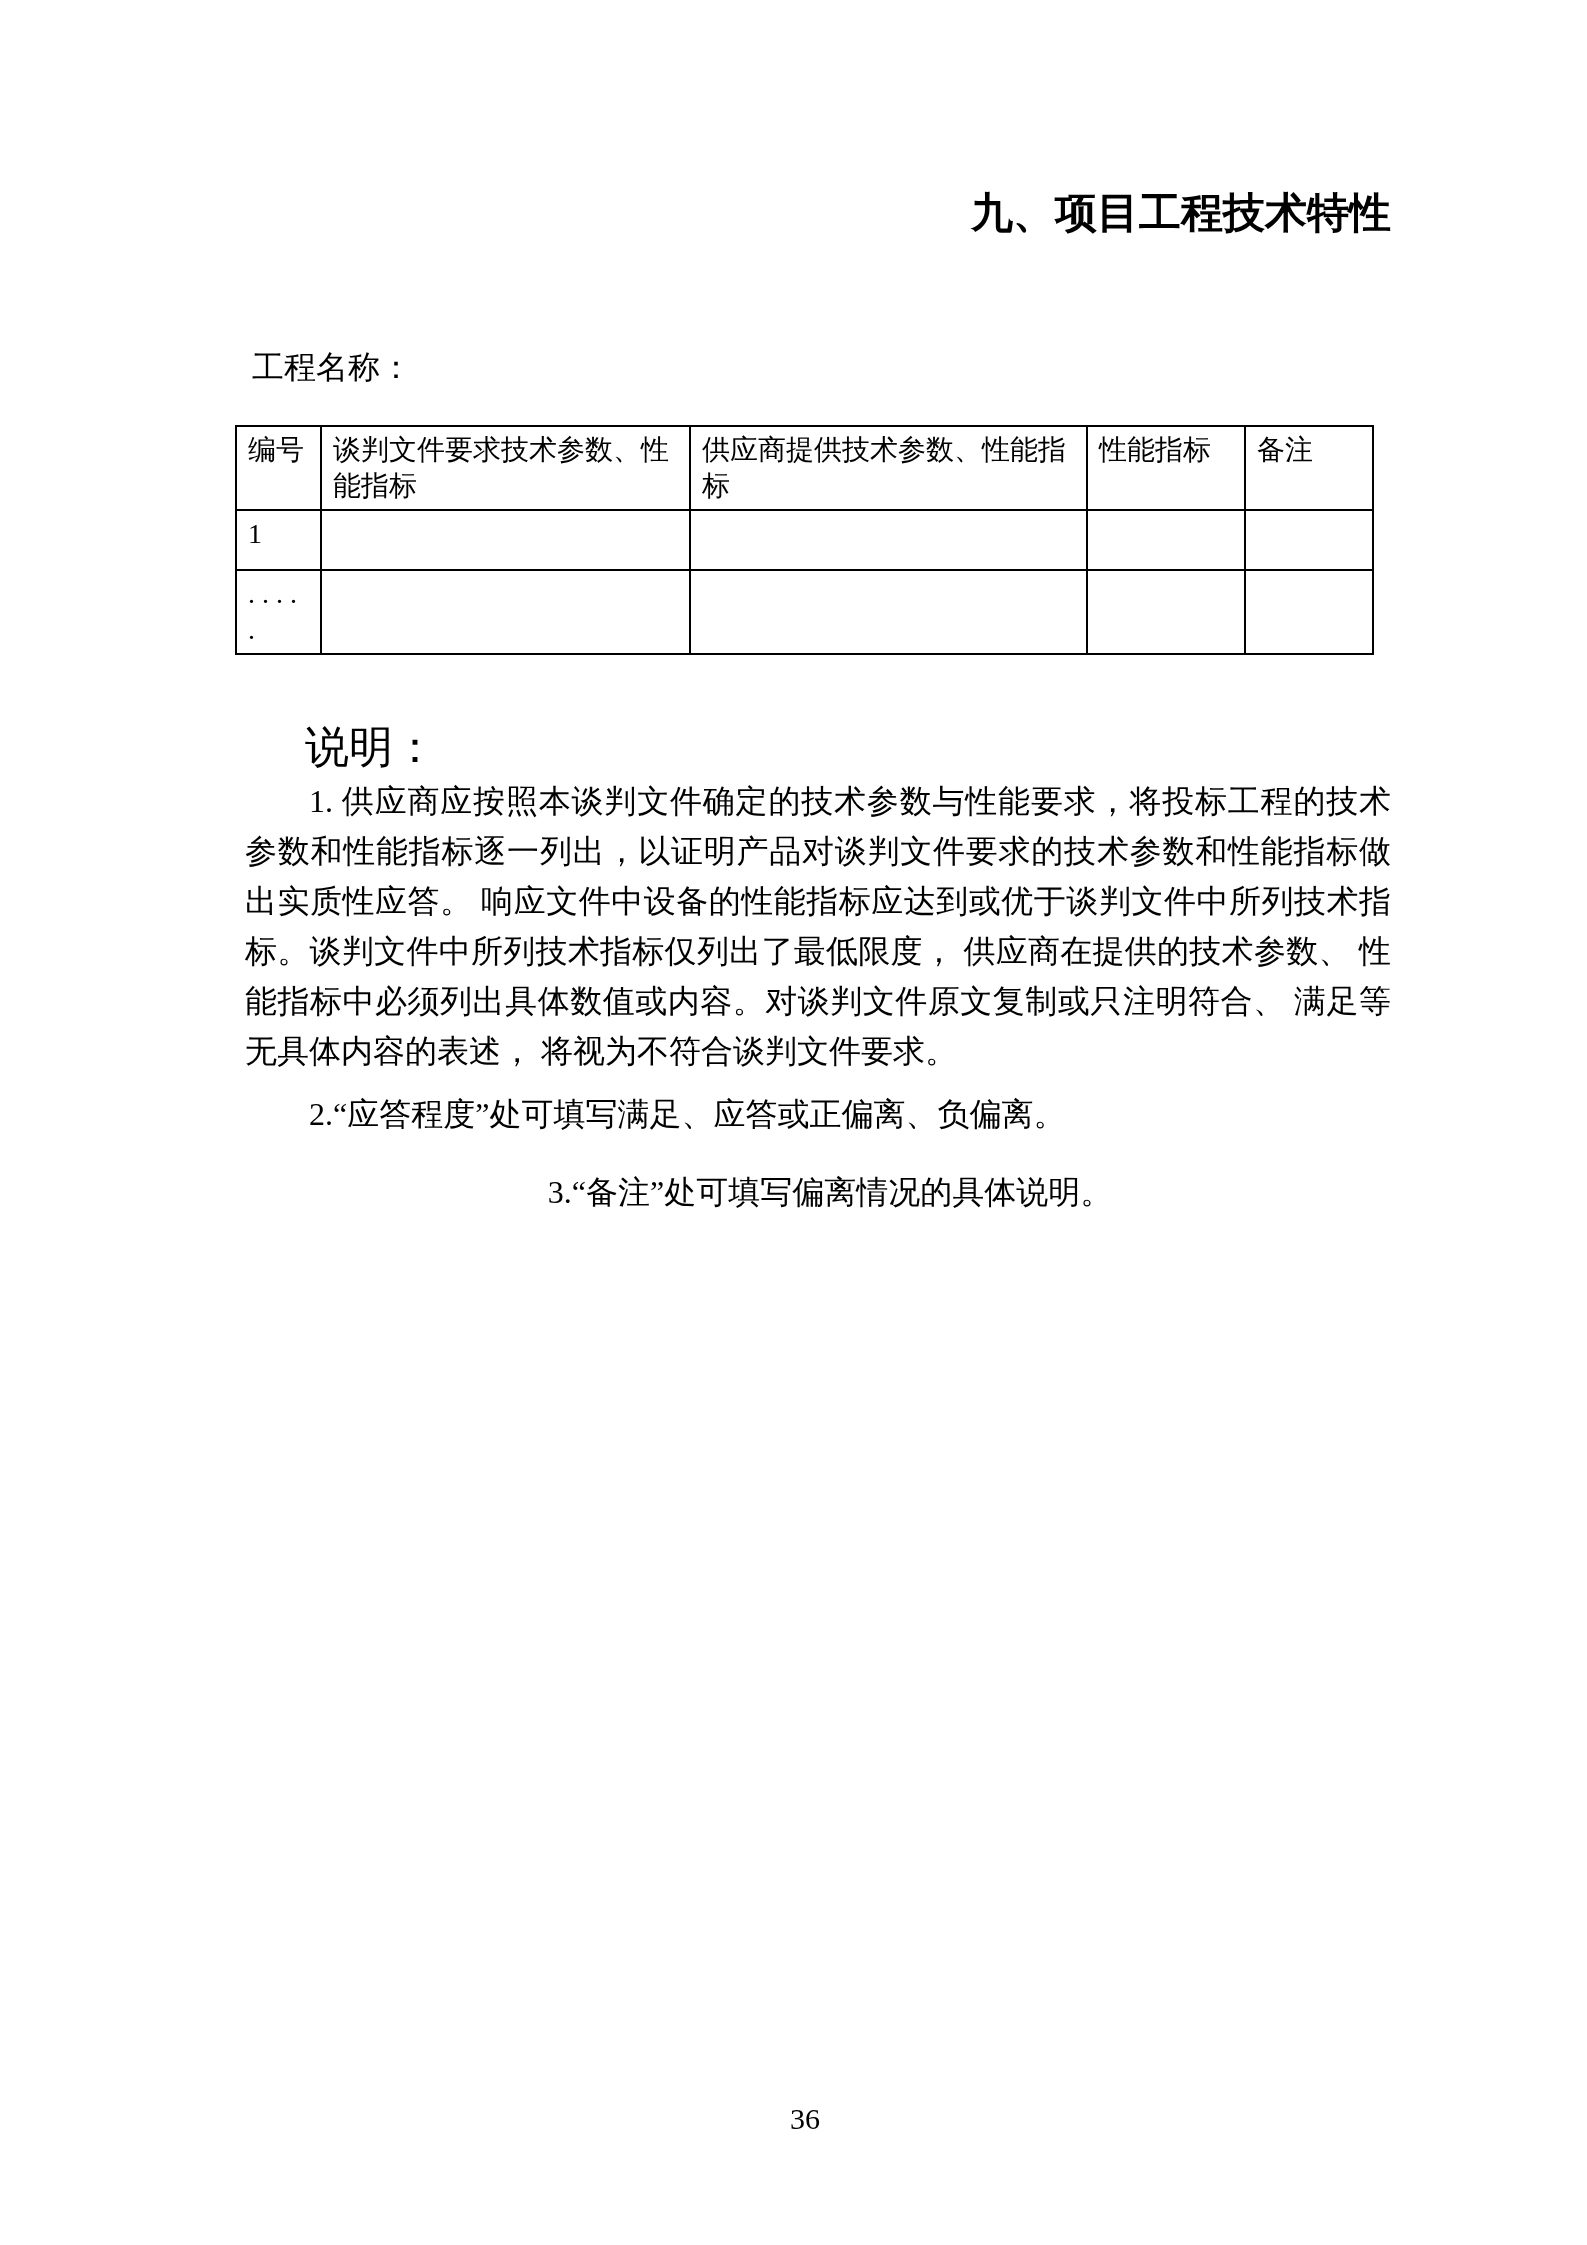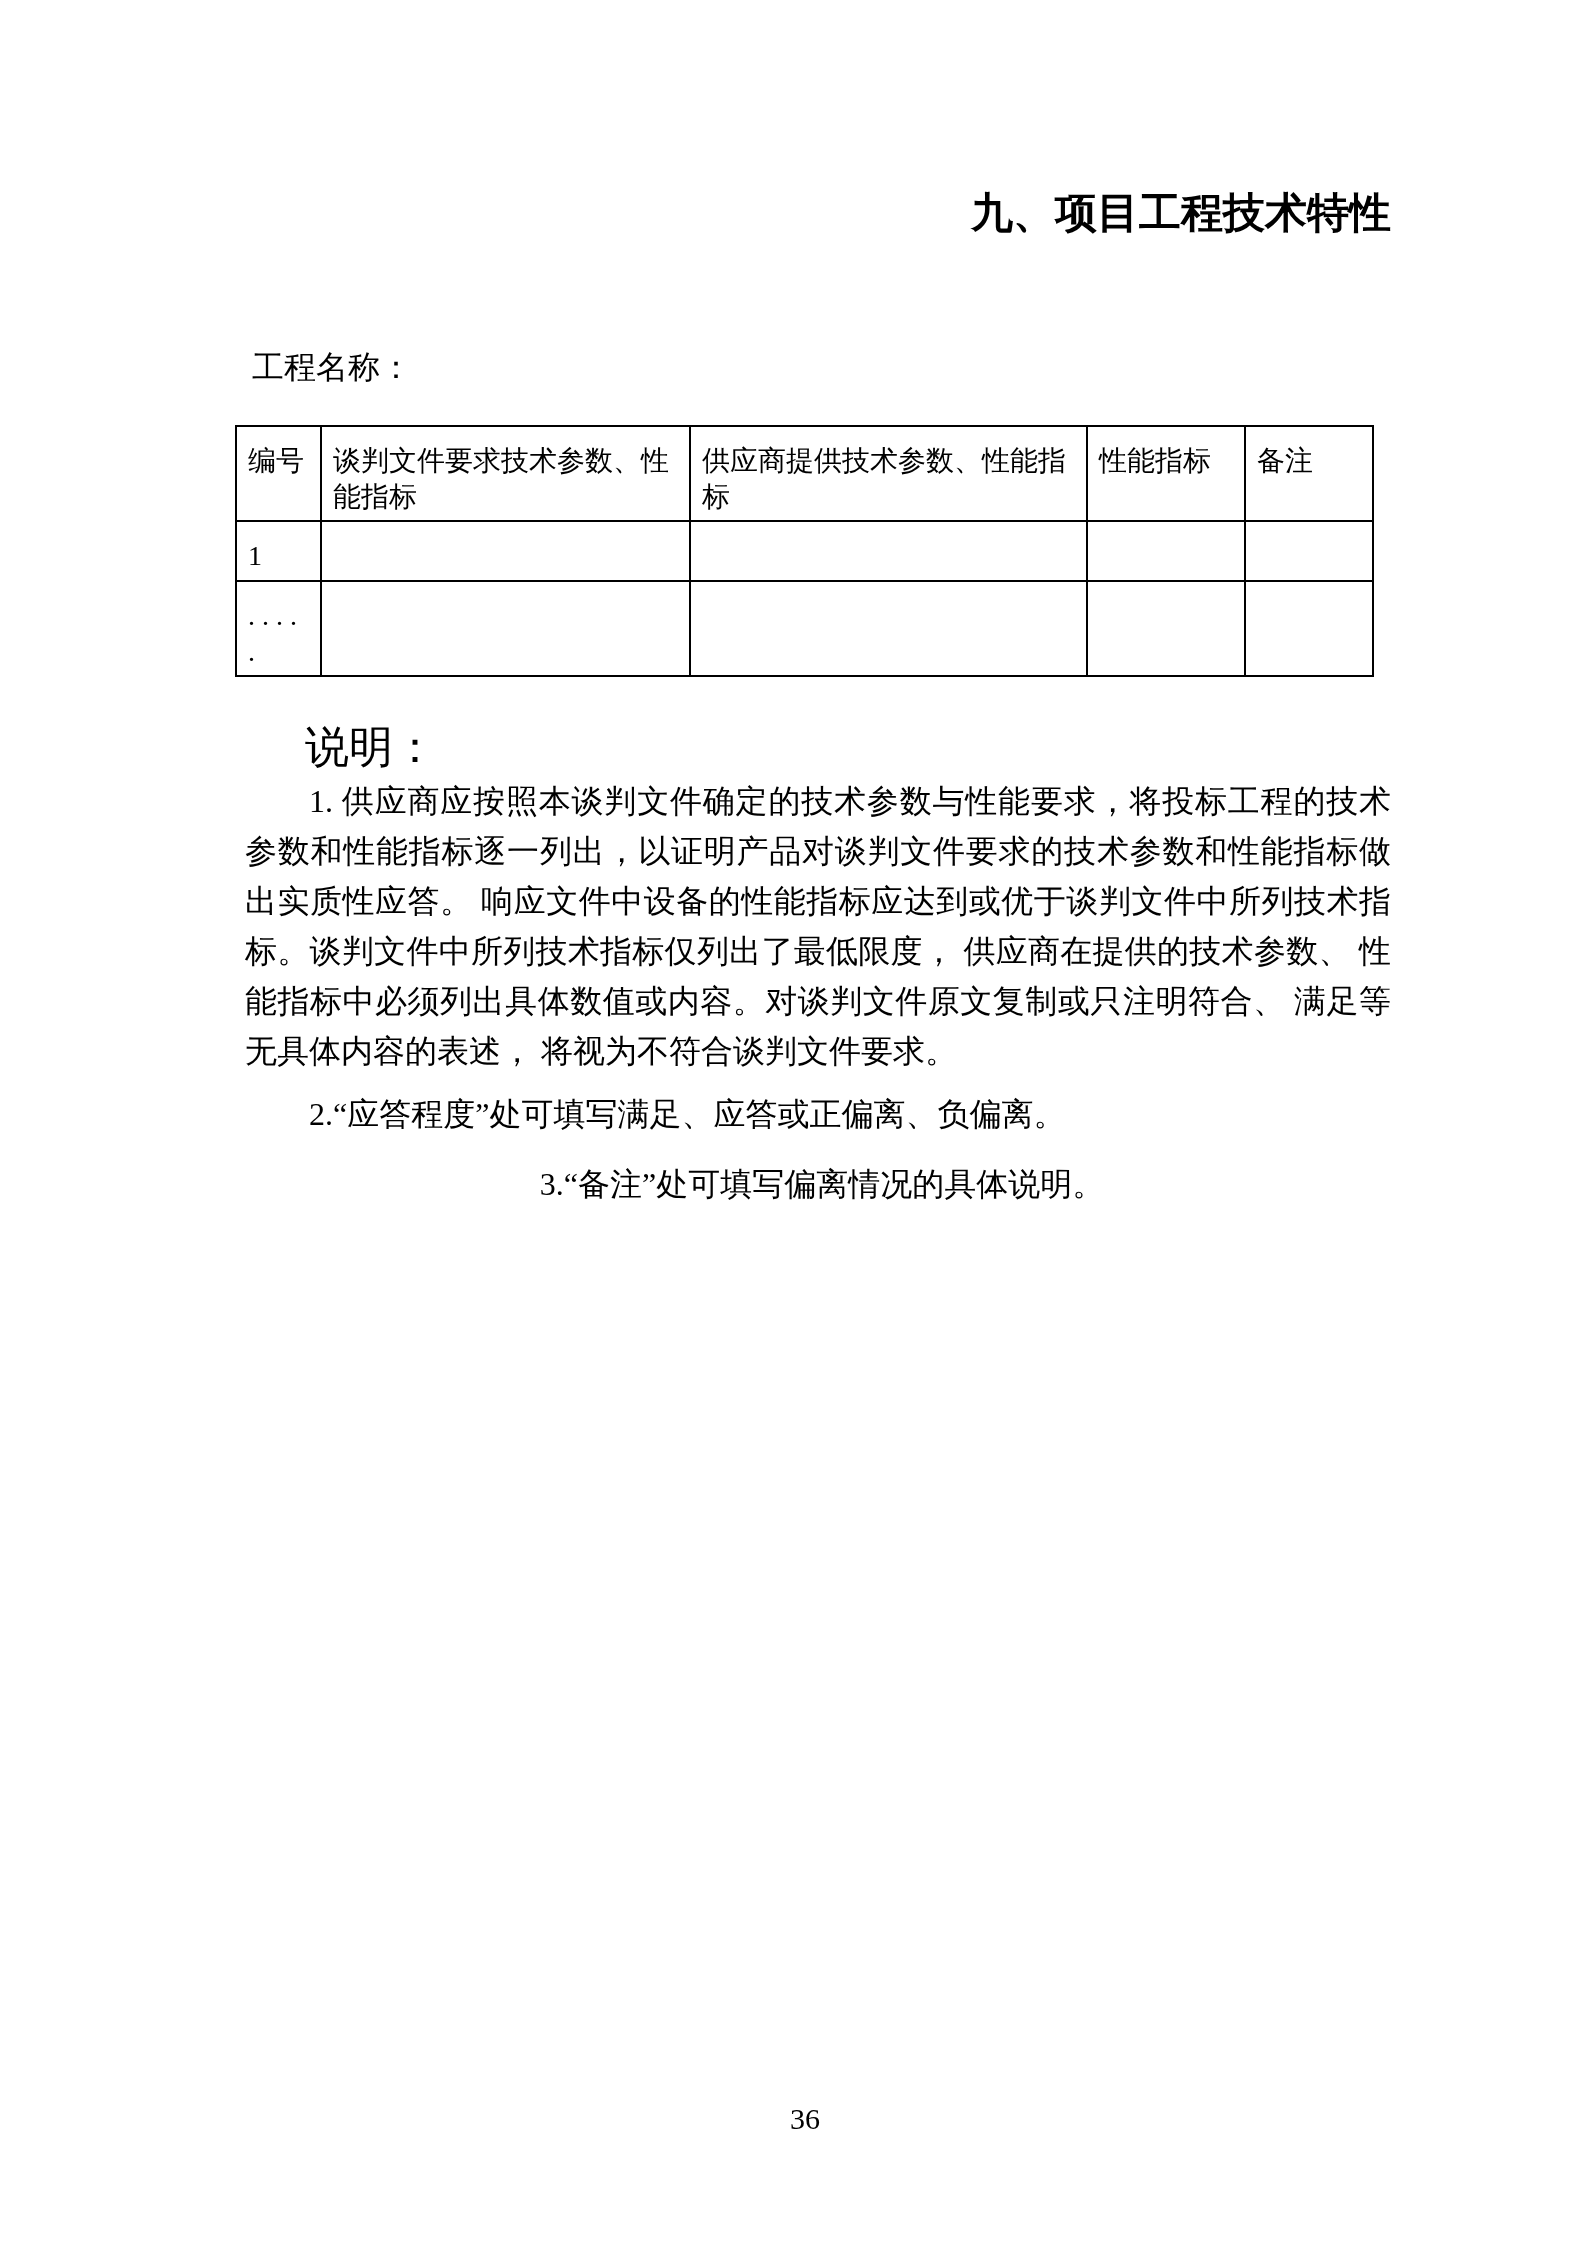--- a/index.html
+++ b/index.html
@@ -41,21 +41,21 @@
     border-collapse: collapse;
     table-layout: fixed;
     font-size: 28px;
     line-height: 36px;
   }
   table.spec-table th, table.spec-table td {
     border: 2px solid #000000;
     font-weight: normal;
     text-align: left;
     vertical-align: top;
-    padding: 16px 10px 5px 11px;
+    padding: 5px 10px 5px 11px;
     overflow: hidden;
   }
   tr.header-row { height: 77px; }
   tr.data-row-1 { height: 60px; }
   tr.data-row-2 { height: 75px; }
   .dots-line { white-space: pre; }
   .notes-heading {
     position: absolute;
     top: 726px; left: 245px; width: 1146px;
     font-size: 44px; line-height: 44px;
@@ -74,21 +74,21 @@
     top: 1092px; left: 245px; width: 1146px;
     font-size: 32px; line-height: 44px;
     text-indent: 64px;
     margin: 0;
   }
   .note-para-3 {
     position: absolute;
     top: 1158px; left: 245px; width: 1146px;
     font-size: 32px; line-height: 44px;
     text-align: center;
-    margin: 4px;
+    margin: 12px;
   }
   .page-number {
     position: absolute;
     top: 2102px; left: 232px; width: 1146px;
     text-align: center;
     font-size: 30px; line-height: 34px;
   }
 </style>
 </head>
 <body>

